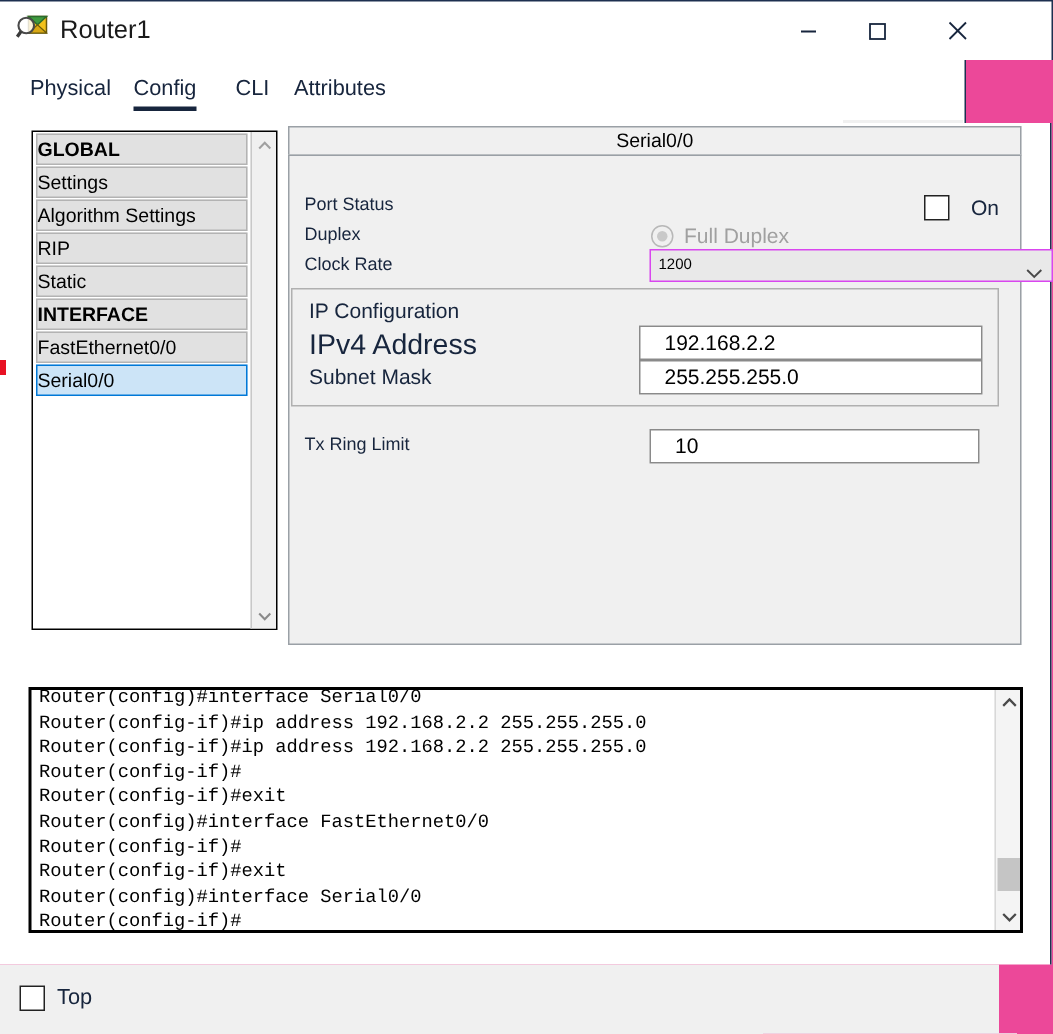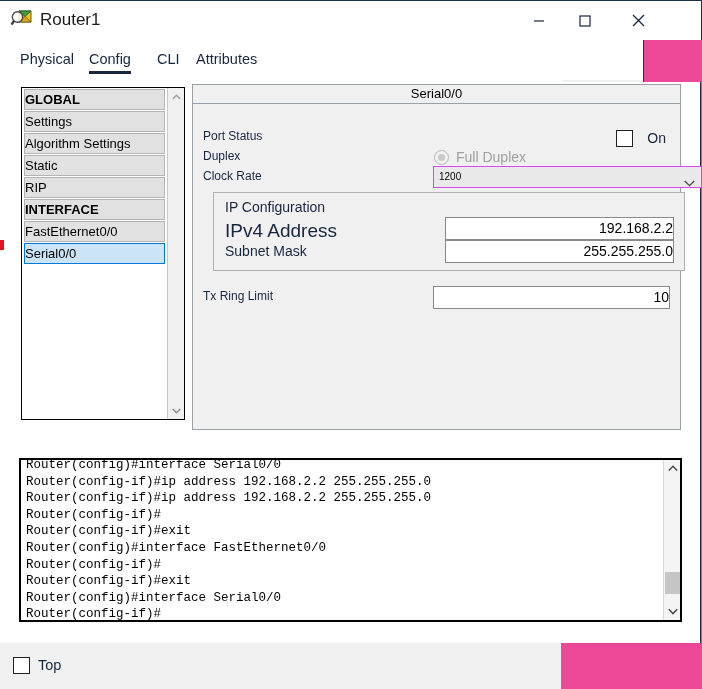--- a/index.html
+++ b/index.html
@@ -177,46 +177,45 @@
     border: 1px solid #d946ef;
     font-size: 10px; color: #000;
     padding: 0 22px 0 5px; line-height: 20px;
     cursor: default;
   }
   #clock-caret {
     position: absolute; right: 6px; top: 7px;
   }
 
   #ipgroup {
-    position: absolute; left: 20px; top: 88px;
+    position: absolute; left: 1px; top: 88px;
     width: 472px; height: 79px;
     background: #f0f0f0;
     border: 1px solid #b0b0b0;
   }
   #ipgroup-title {
     position: absolute; left: 11px; top: 6px;
     font-size: 14px; color: #17253d;
   }
   #lbl-ipv4 { position: absolute; left: 11px; top: 27px; font-size: 19px; color: #17253d; }
   #lbl-mask { position: absolute; left: 11px; top: 50px; font-size: 14px; color: #17253d; }
 
   .tinput {
     position: absolute;
     background: #ffffff;
     border: 1px solid #8a8a8a;
     font-size: 14px; color: #000;
-    padding: 0 0; line-height: 21px;
+    padding: 0 16px; line-height: 21px;
     height: 23px;
     white-space: nowrap; overflow: hidden;
     cursor: text;
-    text-align: right;
   }
   #inp-ipv4 { left: 231px; top: 24px; width: 229px; }
   #inp-mask { left: 231px; top: 47px; width: 229px; }
-  #inp-txring { left: 240px; top: 182px; width: 237px; }
+  #inp-txring { left: 240px; top: 182px; width: 220px; }
 
   
   #ios-label {
     position: absolute; left: 21px; top: 363px;
     font-size: 13.5px; color: #17253d; white-space: nowrap;
   }
   #ios-frame {
     position: absolute; left: 19px; top: 376px;
     width: 663px; height: 164px;
     background: #ffffff;
@@ -232,21 +231,21 @@
     color: #000; white-space: pre;
   }
   #ios-scroll {
     position: absolute; right: 0; top: 0; width: 17px; height: 160px;
     background: #f4f4f4;
     border-left: 1px solid #d8d8d8;
   }
 
   
   #footer {
-    position: absolute; left: 0; top: 643px; width: 561px; height: 46px;
+    position: absolute; left: 0; top: 643px; width: 666px; height: 46px;
     background: #f0f0f0;
   }
   #top-check {
     position: absolute; left: 13px; top: 14px;
     width: 17px; height: 17px;
     background: #ffffff; border: 1px solid #222;
     cursor: default;
   }
   #top-label {
     position: absolute; left: 38px; top: 14px;
@@ -297,22 +296,22 @@
   </div>
 
   <div id="content">
     <div id="red-sliver"></div>
 
     <div id="list-frame">
       <div id="list-items">
         <div class="litem header">GLOBAL</div>
         <div class="litem">Settings</div>
         <div class="litem">Algorithm Settings</div>
+        <div class="litem">RIP</div>
         <div class="litem">Static</div>
-        <div class="litem">RIP</div>
         <div class="litem header">INTERFACE</div>
         <div class="litem">FastEthernet0/0</div>
         <div class="litem selected">Serial0/0</div>
       </div>
       <div id="list-scroll">
         <div class="sb-arrow up">
           <svg width="9" height="6" viewBox="0 0 9 6">
               <polyline points="0.8,5 4.5,1.2 8.2,5" fill="none" stroke="#a0a0a0" stroke-width="1.4"></polyline>
             </svg>
         </div>

